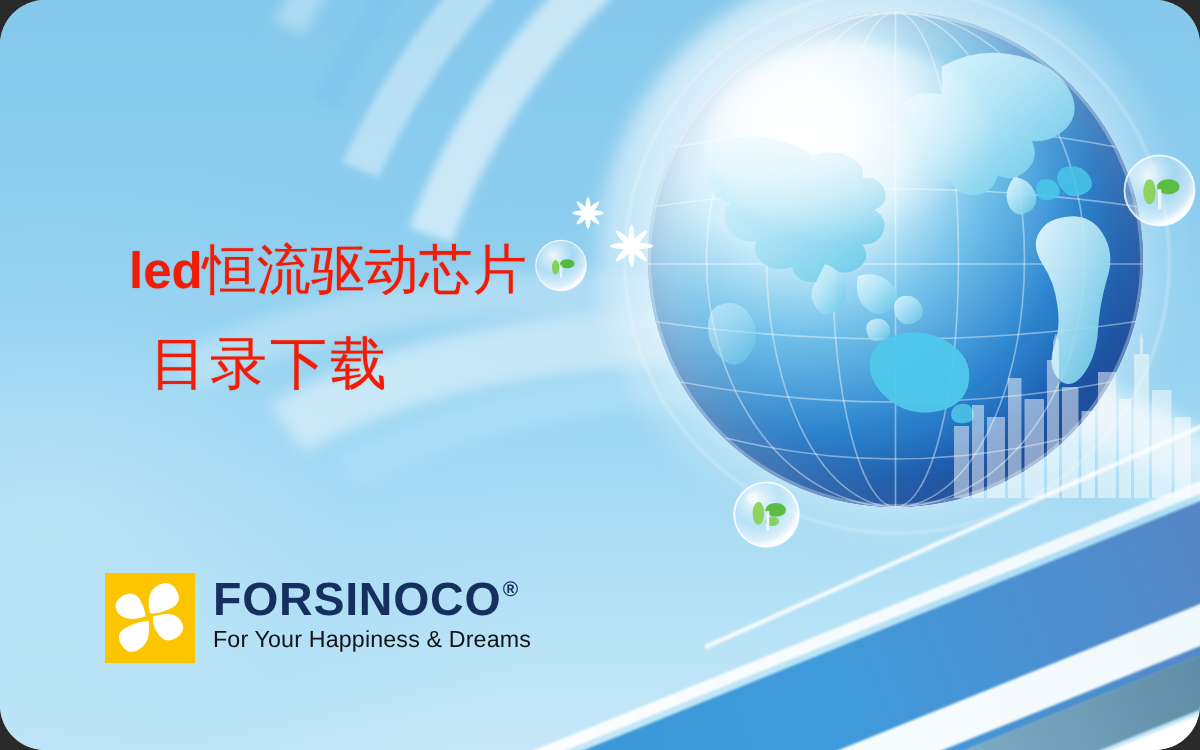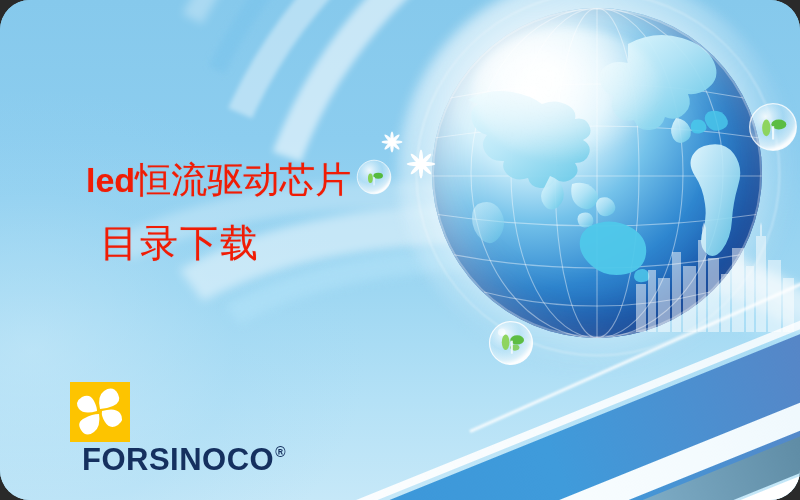--- a/index.html
+++ b/index.html
@@ -282,21 +282,20 @@
     letter-spacing: 2px;
     white-space: nowrap;
   }
 
   
   .logo {
     position: absolute;
     left: 70px; top: 382px;
     display: flex;
     align-items: flex-start;
-    flex-direction: column;
   }
   .logo-mark {
     width: 60px; height: 60px;
     background: #fdc400;
     flex: 0 0 auto;
     position: relative;
   }
   .logo-mark svg { position: absolute; inset: 0; }
   .logo-text {
     margin-left: 12px;
@@ -529,16 +528,17 @@
           <path d="M29 31 Q31 45 24 50 q-8 6-13-2 -5-8 4-12 7-4 14-4z"></path>
           <path d="M27 29 Q14 33 9 27 q-5-7 3-12 8-4 12 4 3 6 3 10z"></path>
         </g>
       </svg>
     </div>
     <div class="logo-text">
       <div class="logo-word">
         <span>FORSINOCO</span>
         <span class="logo-reg">®</span>
       </div>
+      <div class="logo-tag">For Your Happiness &amp; Dreams</div>
     </div>
   </div>
 
 </div>
 
 </body></html>

